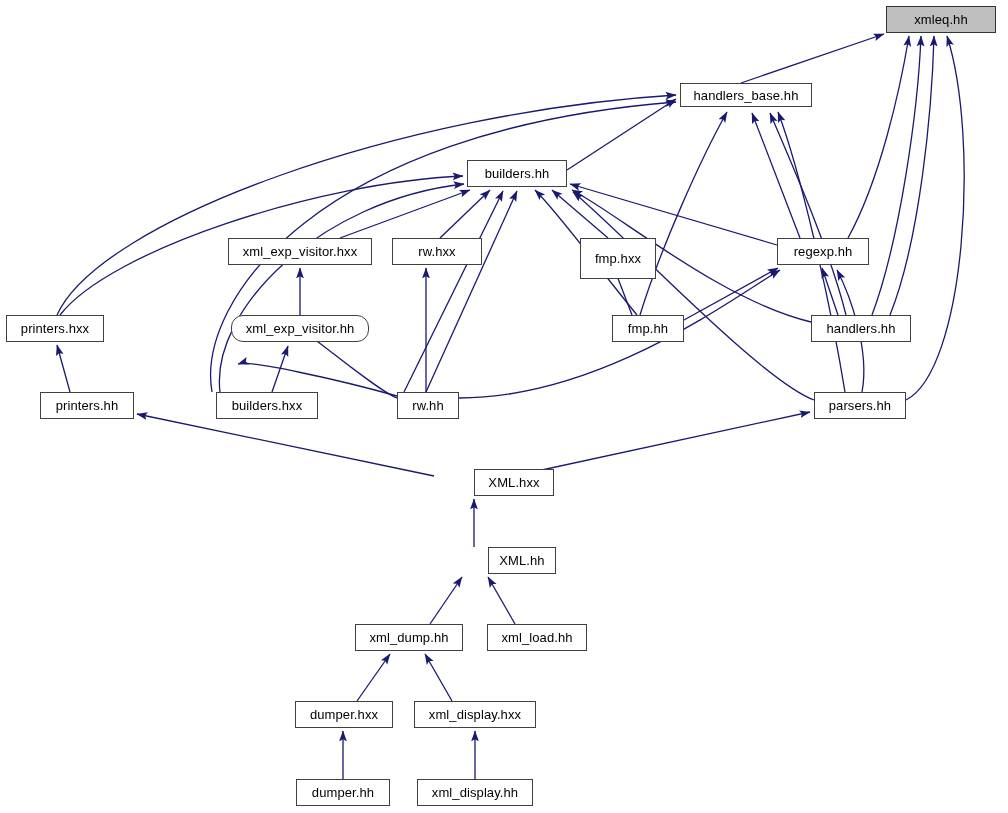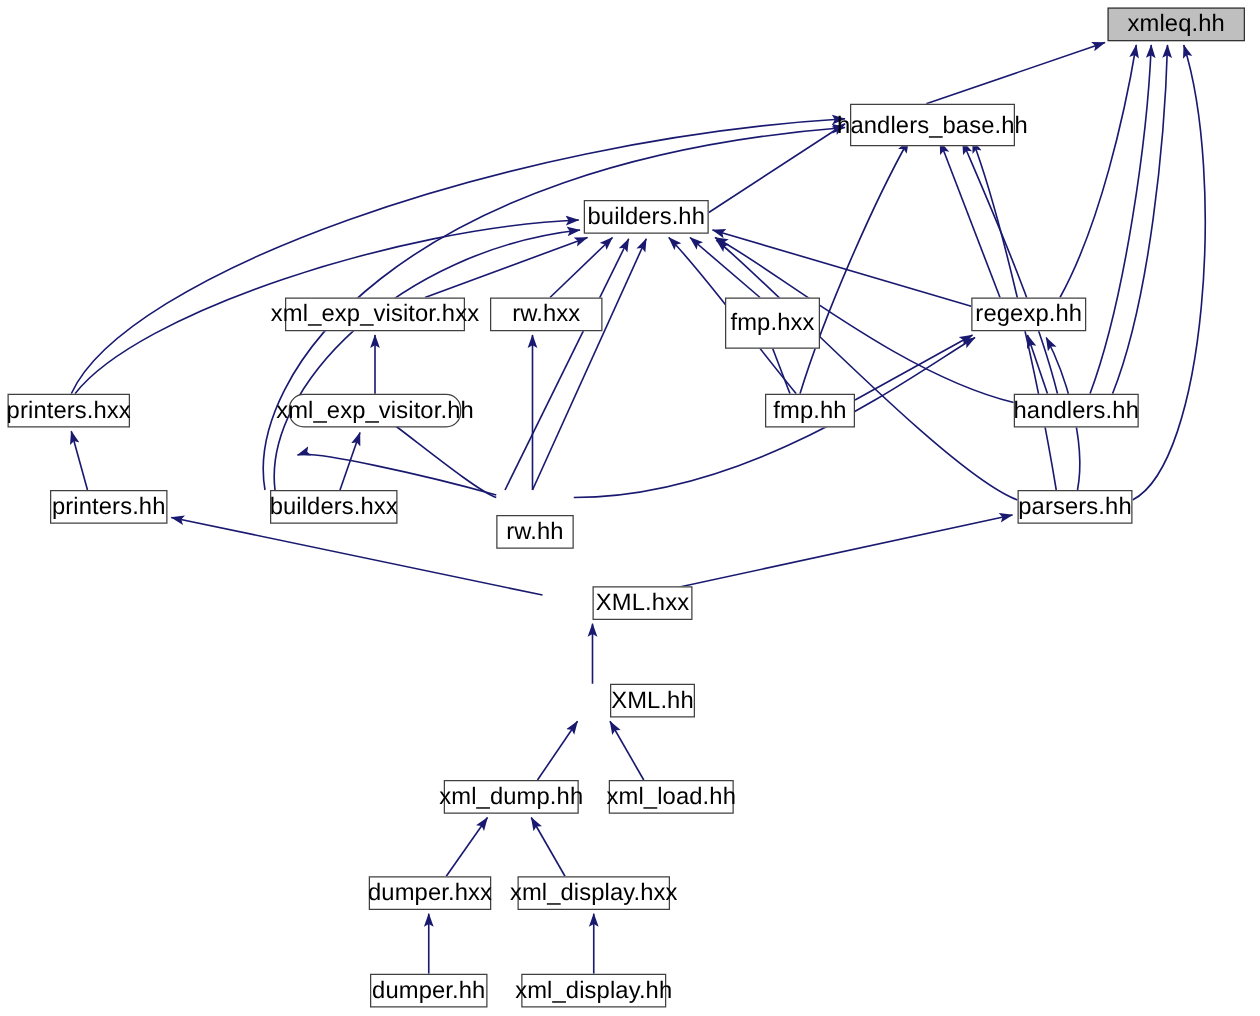--- a/index.html
+++ b/index.html
@@ -23,21 +23,21 @@
     top: 0;
     width: 1008px;
     height: 813px;
   }
   .graph-node {
     position: absolute;
     box-sizing: border-box;
     border: 1px solid #404040;
     background: #ffffff;
     color: #000000;
-    font-size: 19px;
+    font-size: 13px;
     line-height: 1;
     display: flex;
     align-items: center;
     justify-content: center;
     white-space: nowrap;
     letter-spacing: 0.1px;
   }
   .graph-node.highlighted {
     background: #bfbfbf;
     border-color: #333333;
@@ -99,21 +99,21 @@
         <path d="M 357 701 L 390 654" fill="none" stroke="#191970" stroke-width="1.3" marker-end="url(#arrowhead)"></path>
         <path d="M 452 701 L 425 654" fill="none" stroke="#191970" stroke-width="1.3" marker-end="url(#arrowhead)"></path>
         <path d="M 343 779 L 343 731" fill="none" stroke="#191970" stroke-width="1.3" marker-end="url(#arrowhead)"></path>
         <path d="M 475 779 L 475 731" fill="none" stroke="#191970" stroke-width="1.3" marker-end="url(#arrowhead)"></path>
       </g>
   </svg>
   <div id="nodes-group">
       <div class="graph-node highlighted" style="left: 886px; top: 6px; width: 110px; height: 27px;">
         <span class="node-label">xmleq.hh</span>
       </div>
-      <div class="graph-node" style="left: 680px; top: 83px; width: 132px; height: 34px;">
+      <div class="graph-node" style="left: 680px; top: 83px; width: 132px; height: 24px;">
         <span class="node-label">handlers_base.hh</span>
       </div>
       <div class="graph-node" style="left: 467px; top: 160px; width: 100px; height: 27px;">
         <span class="node-label">builders.hh</span>
       </div>
       <div class="graph-node" style="left: 228px; top: 238px; width: 144px; height: 27px;">
         <span class="node-label">xml_exp_visitor.hxx</span>
       </div>
       <div class="graph-node" style="left: 392px; top: 238px; width: 90px; height: 27px;">
         <span class="node-label">rw.hxx</span>
@@ -135,21 +135,21 @@
       </div>
       <div class="graph-node" style="left: 811px; top: 315px; width: 100px; height: 27px;">
         <span class="node-label">handlers.hh</span>
       </div>
       <div class="graph-node" style="left: 40px; top: 392px; width: 94px; height: 27px;">
         <span class="node-label">printers.hh</span>
       </div>
       <div class="graph-node" style="left: 216px; top: 392px; width: 102px; height: 27px;">
         <span class="node-label">builders.hxx</span>
       </div>
-      <div class="graph-node" style="left: 397px; top: 392px; width: 62px; height: 27px; margin-top: 20px;">
+      <div class="graph-node" style="left: 397px; top: 392px; width: 62px; height: 27px;">
         <span class="node-label">rw.hh</span>
       </div>
       <div class="graph-node" style="left: 814px; top: 392px; width: 92px; height: 27px;">
         <span class="node-label">parsers.hh</span>
       </div>
       <div class="graph-node" style="left: 434px; top: 469px; width: 80px; height: 27px; margin-left: 40px;">
         <span class="node-label">XML.hxx</span>
       </div>
       <div class="graph-node" style="left: 440px; top: 547px; width: 68px; height: 27px; margin-left: 48px;">
         <span class="node-label">XML.hh</span>

